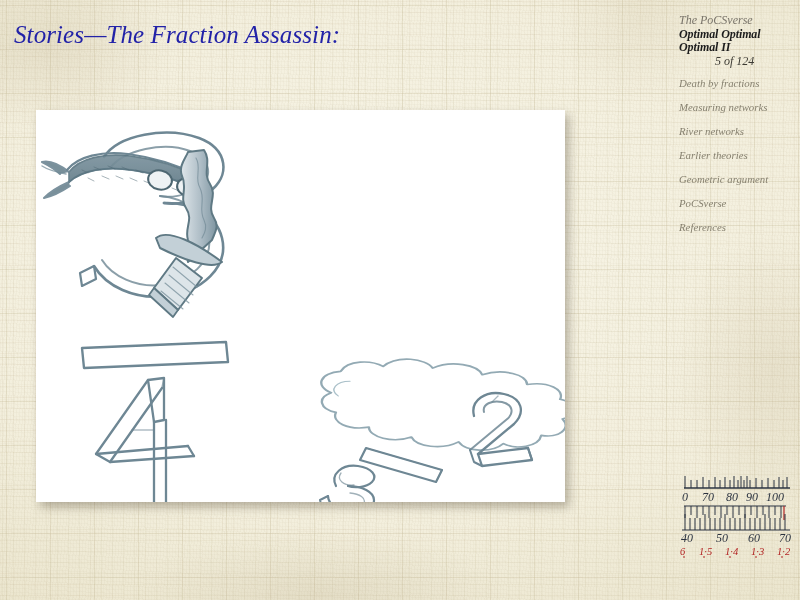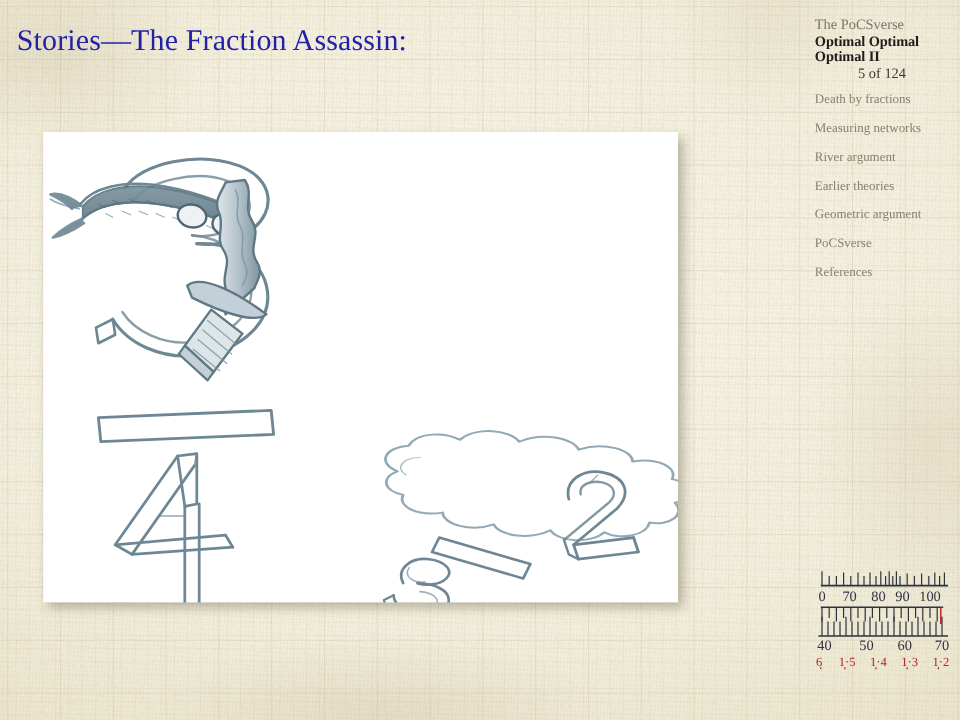--- a/index.html
+++ b/index.html
@@ -26,20 +26,21 @@
       linear-gradient(0deg, rgba(200,188,155,0.14) 1px, rgba(0,0,0,0) 1px),
       linear-gradient(90deg, rgba(200,188,155,0.14) 1px, rgba(0,0,0,0) 1px),
       radial-gradient(ellipse 120% 95% at 48% 42%, #f8f5e7 0%, #f3efdd 48%, #e9e3ca 80%, #ded6b8 100%);
     background-size:
       44px 44px,
       44px 44px,
       11px 11px,
       11px 11px,
       100% 100%;
     background-position: 0 6px, 6px 0, 0 2px, 2px 0, 0 0;
+    font-style: italic;
   }
   
   #paper-noise {
     position: absolute;
     inset: 0;
     pointer-events: none;
     opacity: 0.5;
     background-image:
       repeating-linear-gradient(94deg, rgba(171,155,118,0.10) 0px, rgba(171,155,118,0.10) 1px, rgba(0,0,0,0) 1px, rgba(0,0,0,0) 3px),
       repeating-linear-gradient(3deg, rgba(160,146,112,0.08) 0px, rgba(160,146,112,0.08) 1px, rgba(0,0,0,0) 1px, rgba(0,0,0,0) 4px),
@@ -138,21 +139,21 @@
     </div>
 
     <div id="side-nav">
       <div class="nav-item">
         <div>Death by fractions</div>
       </div>
       <div class="nav-item">
         <div>Measuring networks</div>
       </div>
       <div class="nav-item">
-        <div>River argument</div>
+        <div>River networks</div>
       </div>
       <div class="nav-item">
         <div>Earlier theories</div>
       </div>
       <div class="nav-item">
         <div>Geometric argument</div>
       </div>
       <div class="nav-item">
         <div>PoCSverse</div>
       </div>

